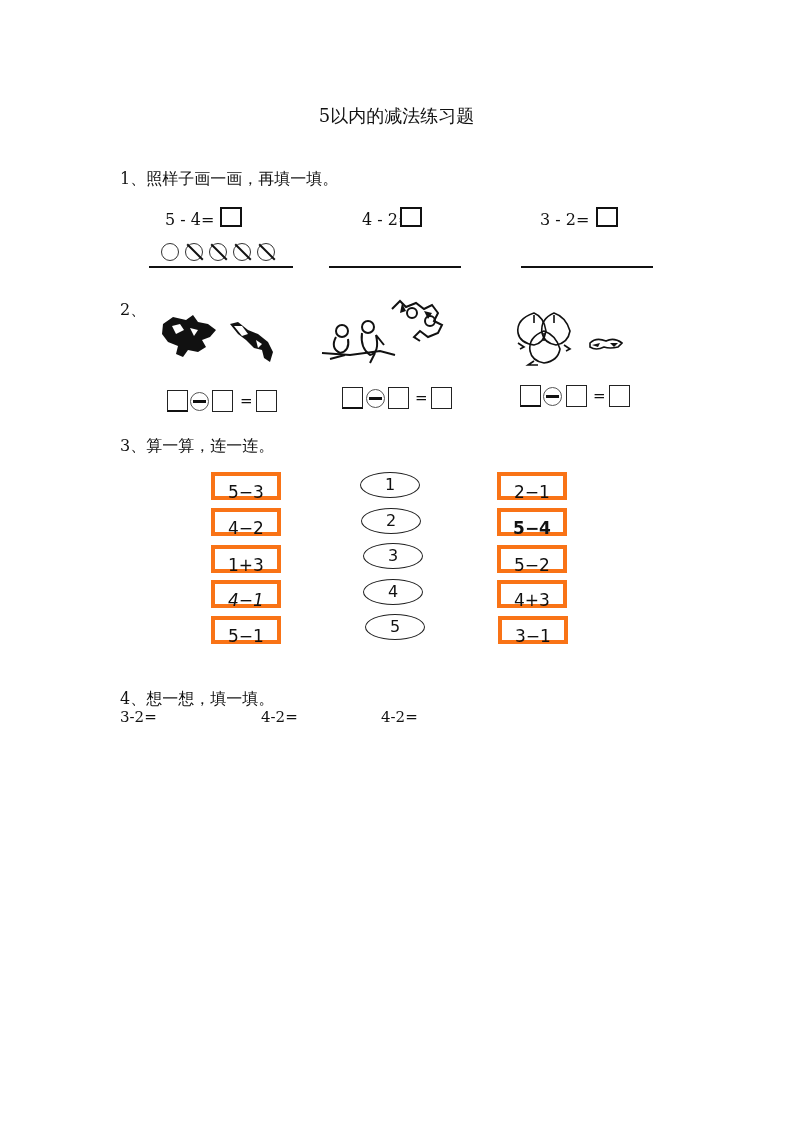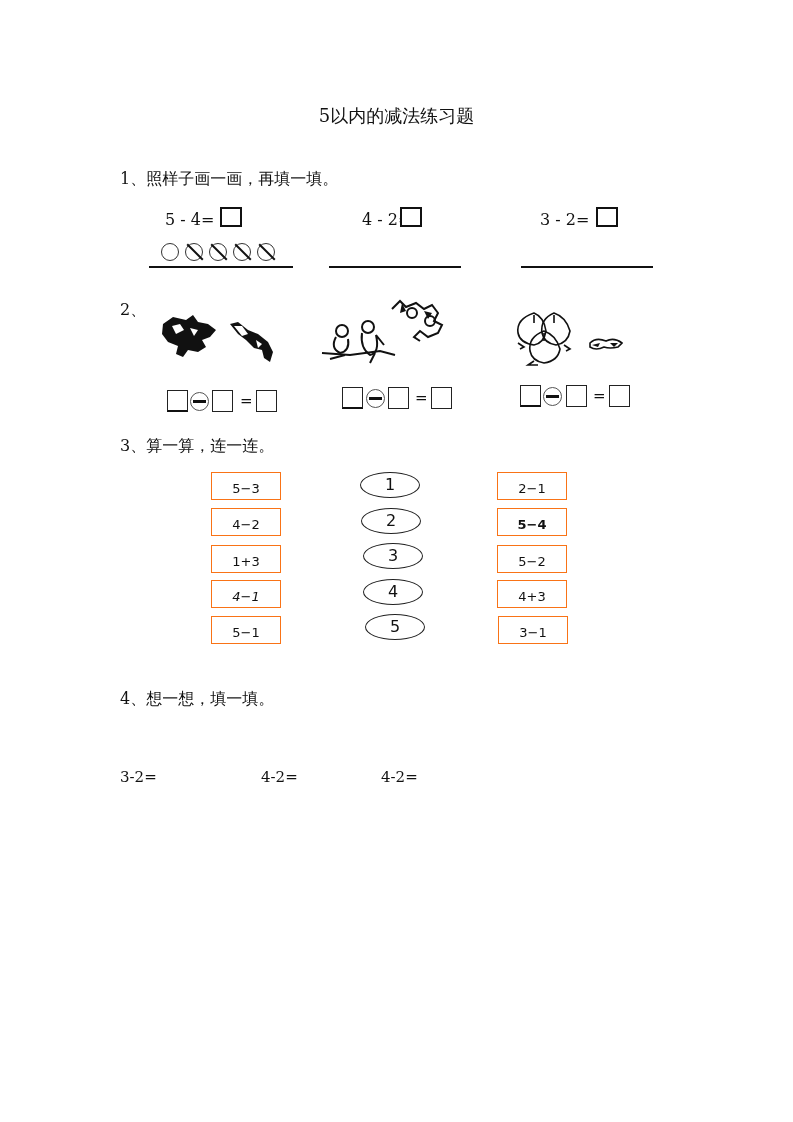--- a/index.html
+++ b/index.html
@@ -12,25 +12,25 @@
     .sqbox { position:absolute; width:22px; height:20px; border:2px solid #111; box-sizing:border-box; background:#fff; }
     .uline { position:absolute; height:2px; background:#111; }
     .circ { position:absolute; width:18px; height:18px; border:1.3px solid #333; border-radius:50%; box-sizing:border-box; }
     .circ.x::after { content:""; position:absolute; left:-2px; top:7px; width:22px; height:2px; background:#111; transform:rotate(45deg); }
     .pic { position:absolute; }
     .ebox { position:absolute; width:21px; height:22px; border:1px solid #222; box-sizing:border-box; background:#fff; }
     .ebox.under { border-bottom:2px solid #111; }
     .minus-c { position:absolute; width:19px; height:19px; border:1px solid #555; border-radius:50%; box-sizing:border-box; }
     .minus-c::after { content:""; position:absolute; left:2px; right:2px; top:7px; height:2.5px; background:#111; }
     .eqsign { position:absolute; font-family:"DejaVu Sans", sans-serif; font-size:15px; }
-    .rbox { position:absolute; width:70px; height:28px; border:1px solid #f97316; box-sizing:border-box;
-            font-family:"DejaVu Sans", "Liberation Sans", sans-serif; font-size:13px; text-align:center; line-height:32px; }
+    .rbox { position:absolute; width:70px; height:28px; border:4px solid #f97316; box-sizing:border-box;
+            font-family:"DejaVu Sans", "Liberation Sans", sans-serif; font-size:17px; text-align:center; line-height:32px; }
     .oval { position:absolute; width:60px; height:26px; border:1px solid #222; border-radius:50%; box-sizing:border-box;
             font-family:"DejaVu Sans", "Liberation Sans", sans-serif; font-size:16px; text-align:center; line-height:24px; }
-    .q4 { font-size:15px; top:768px; }
+    .q4 { font-size:15px; top:708px; }
   </style>
 </head>
 <body>
 
 <div class="abs title">5以内的减法练习题</div>
 
 <div class="abs qhead" style="top:169px;text-align:right;">1、照样子画一画，再填一填。</div>
 
 <div class="abs eq1" style="left:165px; top:210px;">5 - 4=</div>
 <div class="sqbox" style="left:220px; top:207px;"></div>

